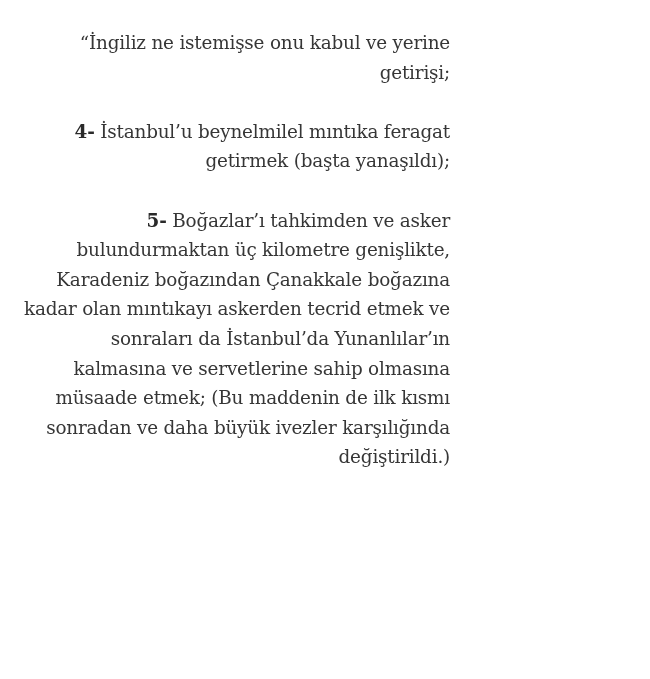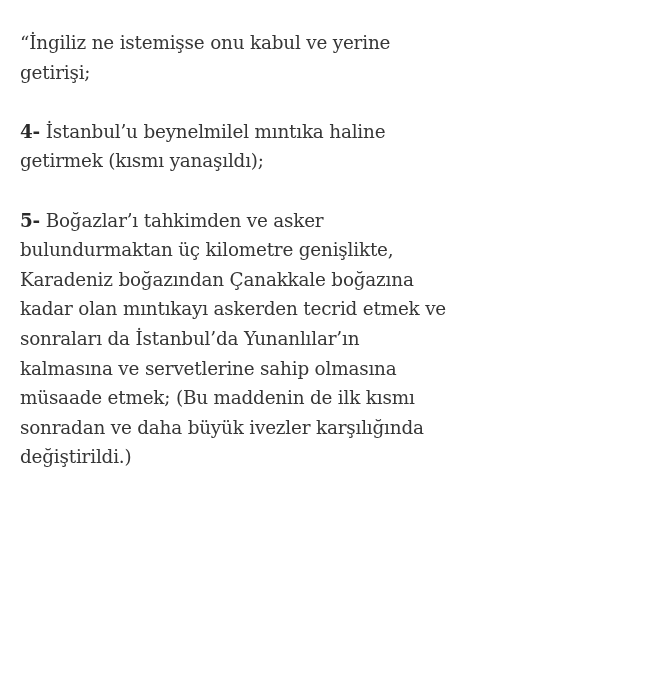--- a/index.html
+++ b/index.html
@@ -16,36 +16,37 @@
     .article {
       position: absolute;
       left: 20px;
       top: 28px;
       width: 430px;
       font-family: "DejaVu Serif", "Liberation Serif", serif;
       font-size: 18.4px;
       line-height: 29.6px;
       color: #363636;
       letter-spacing: -0.2px;
+      text-align: right;
     }
     .para {
       margin: 0 0 29.6px 0;
       padding: 0;
     }
     .para:last-child { margin-bottom: 4px; }
     .num {
       font-weight: bold;
       color: #2a2a2a;
     }
   </style>
 </head>
 <body>
 
 <div class="article">
   <p class="para">“İngiliz ne istemişse onu kabul ve yerine getirişi;</p>
 
 
 
 
-  <p class="para"><span class="num">4-</span><span> İstanbul’u beynelmilel mıntıka haline getirmek (kısmı yanaşıldı);</span></p>
+  <p class="para"><span class="num">4-</span><span> İstanbul’u beynelmilel mıntıka feragat getirmek (başta yanaşıldı);</span></p>
 
   <p class="para"><span class="num">5-</span><span> Boğazlar’ı tahkimden ve asker bulundurmaktan üç kilometre genişlikte, Karadeniz boğazından Çanakkale boğazına kadar olan mıntıkayı askerden tecrid etmek ve sonraları da İstanbul’da Yunanlılar’ın kalmasına ve servetlerine sahip olmasına müsaade etmek; (Bu maddenin de ilk kısmı sonradan ve daha büyük ivezler karşılığında değiştirildi.)</span></p>
 </div>
 
 </body></html>

